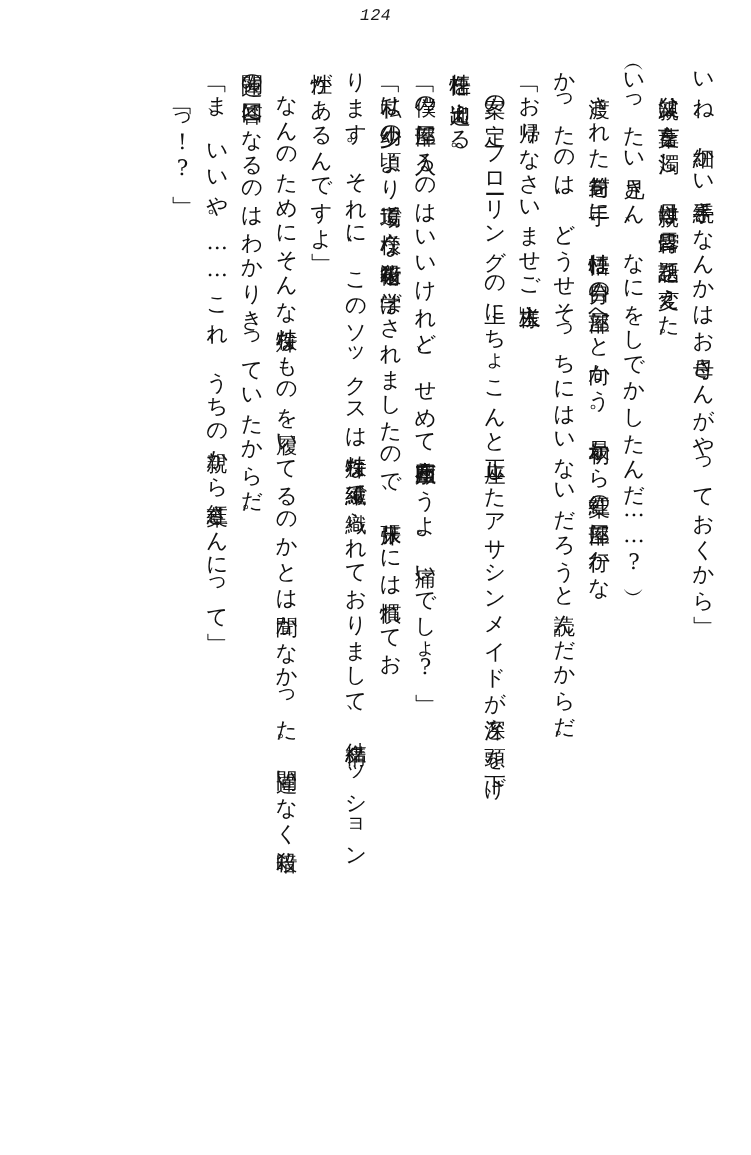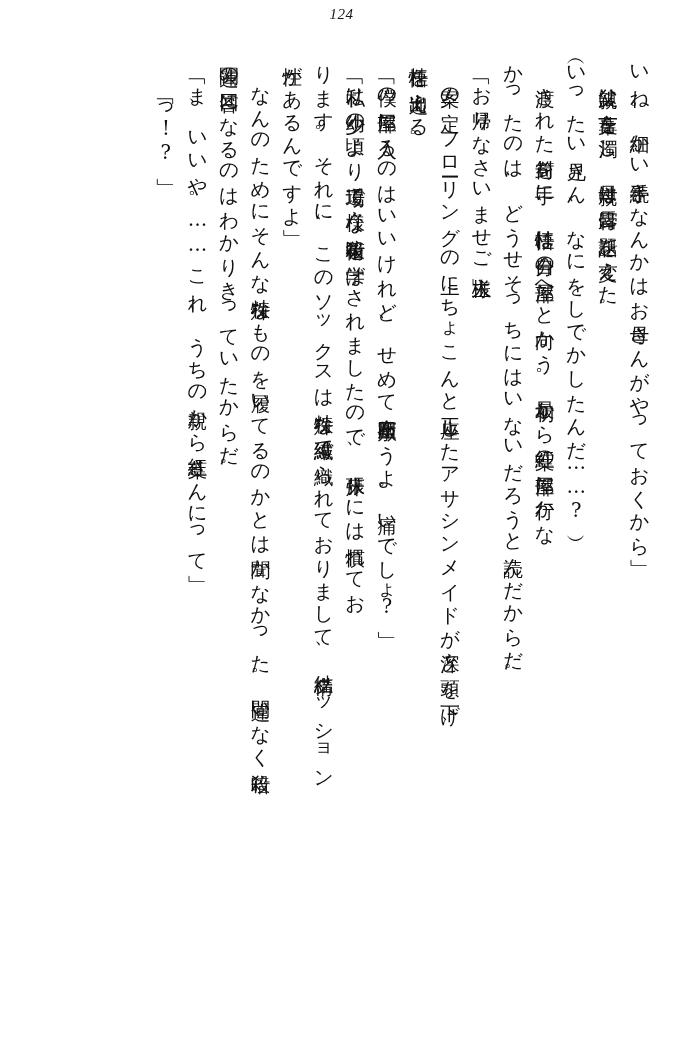--- a/index.html
+++ b/index.html
@@ -24,21 +24,21 @@
   .page-number {
     position: absolute;
     top: 6px;
     left: 0;
     width: 683px;
     text-align: center;
     font-style: italic;
     font-size: 15px;
     letter-spacing: 0.5px;
     color: #1a1a1a;
-    font-family: Liberation Serif, serif;
+    font-family: Liberation Mono, monospace;
   }
   .body-area {
     position: absolute;
     top: 52px;
     left: 28px;
     width: 627px;
     height: 975px;
     display: flex;
     flex-direction: row-reverse;
     justify-content: flex-start;

